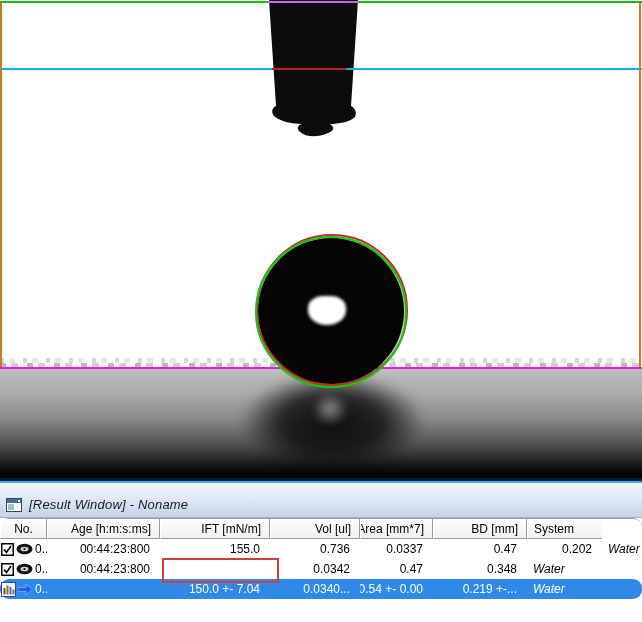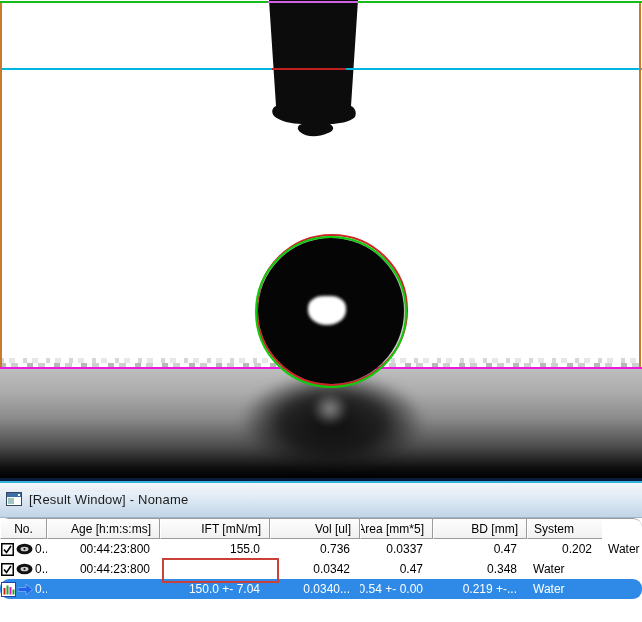--- a/index.html
+++ b/index.html
@@ -35,38 +35,38 @@
     border-radius:42% 42% 52% 52%;filter:blur(1.5px);}
   .ring-red{left:256px;top:234px;width:148px;height:148px;border:2px solid #cc2626;border-radius:50%;z-index:4;}
   .ring-green{left:255px;top:236px;width:148px;height:148px;border:2px solid #0ccc0c;border-radius:50%;z-index:5;}
 
   
   .bottom-panel{position:absolute;left:0;top:478px;width:642px;height:144px;background:#fff;}
   .div-navy{height:3px;background:#0b1a38;}
   .div-cyan{height:2px;background:#36b3dd;}
   .div-gap{height:9px;background:linear-gradient(180deg,#f4f7fa,#e7edf4);}
   .titlebar{height:26px;background:linear-gradient(180deg,#e9f1f9 0%,#d3e1ef 55%,#c2d4e7 100%);
-    border-bottom:1px solid #9fb4c9;display:flex;align-items:flex-start;padding-left:6px;box-sizing:border-box;}
+    border-bottom:1px solid #9fb4c9;display:flex;align-items:center;padding-left:6px;box-sizing:border-box;font-style:italic;}
   .titlebar .ttl{font-size:13px;color:#1c1c1c;margin-left:7px;letter-spacing:.2px;}
   .win-icon{width:16px;height:14px;flex:0 0 auto;}
 
   .grid-row{display:grid;grid-template-columns:47px 113px 110px 90px 73px 94px 75px minmax(0,1fr);
     font-size:12px;color:#000;border-radius:9px;}
   .hdr{height:21px;box-sizing:border-box;border-top:1px solid #9a9a9a;}
   .hdr .cell{background:linear-gradient(180deg,#fdfdfd,#f1f1f1);border-right:1px solid #9a9a9a;
     border-bottom:1px solid #9a9a9a;border-left:1px solid #fff;display:flex;align-items:center;
     justify-content:flex-end;padding:0 8px;white-space:nowrap;overflow:hidden;box-sizing:border-box;}
   .hdr .cell.c-no{justify-content:center;padding:0 2px;}
   .hdr .cell.c-sys{justify-content:flex-start;padding-left:6px;border-right:none;}
 
   .trow{height:20px;background:#fff;}
   .trow .cell{display:flex;align-items:center;justify-content:flex-end;padding:0 10px;
     white-space:nowrap;overflow:hidden;box-sizing:border-box;}
   .trow .cell.c-no{justify-content:flex-start;padding:0 1px;gap:2px;}
-  .trow .cell.c-sys{justify-content:flex-start;padding:0 0 0 6px;}
+  .trow .cell.c-sys{justify-content:flex-start;padding:0 0 0 6px;font-style:italic;}
   .trow.selected{background:#2e8ae6;color:#fff;}
   .filler{height:24px;background:#fff;}
 
   .annotation-box{left:162px;top:80px;width:117px;height:25px;border:2px solid #cb4038;
     box-sizing:border-box;z-index:9;pointer-events:none;}
   .icon{display:inline-flex;align-items:center;flex:0 0 auto;}
 </style>
 </head>
 <body>
 
@@ -113,21 +113,21 @@
         <rect x="12" y="2" width="2" height="2" fill="#fff"></rect>
       </svg>
       <span class="ttl">[Result Window] - Noname</span>
     </div>
 
     <div class="grid-row hdr">
       <div class="cell c-no">No.</div>
       <div class="cell">Age [h:m:s:ms]</div>
       <div class="cell">IFT [mN/m]</div>
       <div class="cell">Vol [ul]</div>
-      <div class="cell">Area [mm*5]</div>
+      <div class="cell">Area [mm*7]</div>
       <div class="cell">BD [mm]</div>
       <div class="cell c-sys">System</div>
     </div>
 
     <div class="grid-row trow">
       <div class="cell c-no">
         <span class="icon">
           <svg width="13" height="13" viewBox="0 0 13 13">
               <rect x="0.75" y="0.75" width="11.5" height="11.5" fill="#fff" stroke="#000" stroke-width="1.5"></rect>
               <path d="M3 6.5 L5.5 9.5 L10 3" fill="none" stroke="#000" stroke-width="1.6"></path>

